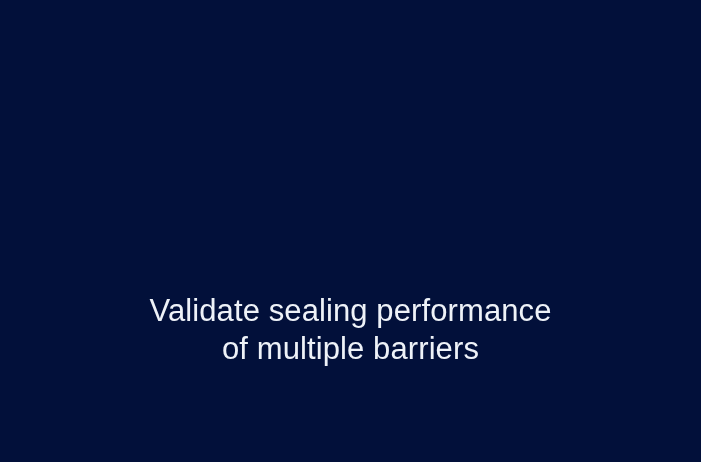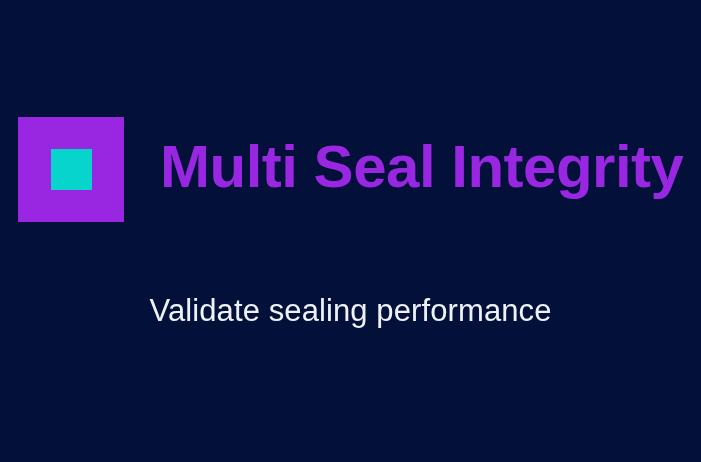--- a/index.html
+++ b/index.html
@@ -75,27 +75,19 @@
   #subtitle .sub-line {
     display: block;
     white-space: nowrap;
   }
 </style>
 </head>
 <body>
 
 <div id="slide">
 
-  <div id="header-row">
-
-    <div id="logo-mark">
-      <div id="logo-inner-square"></div>
-    </div>
-
-    <div id="title">Multi Seal Integrity</div>
-
-  </div>
 
   <div id="subtitle">
     <span class="sub-line">Validate sealing performance</span>
+    <span class="sub-line">of multiple barriers</span>
   </div>
 
 </div>
 
 </body></html>

